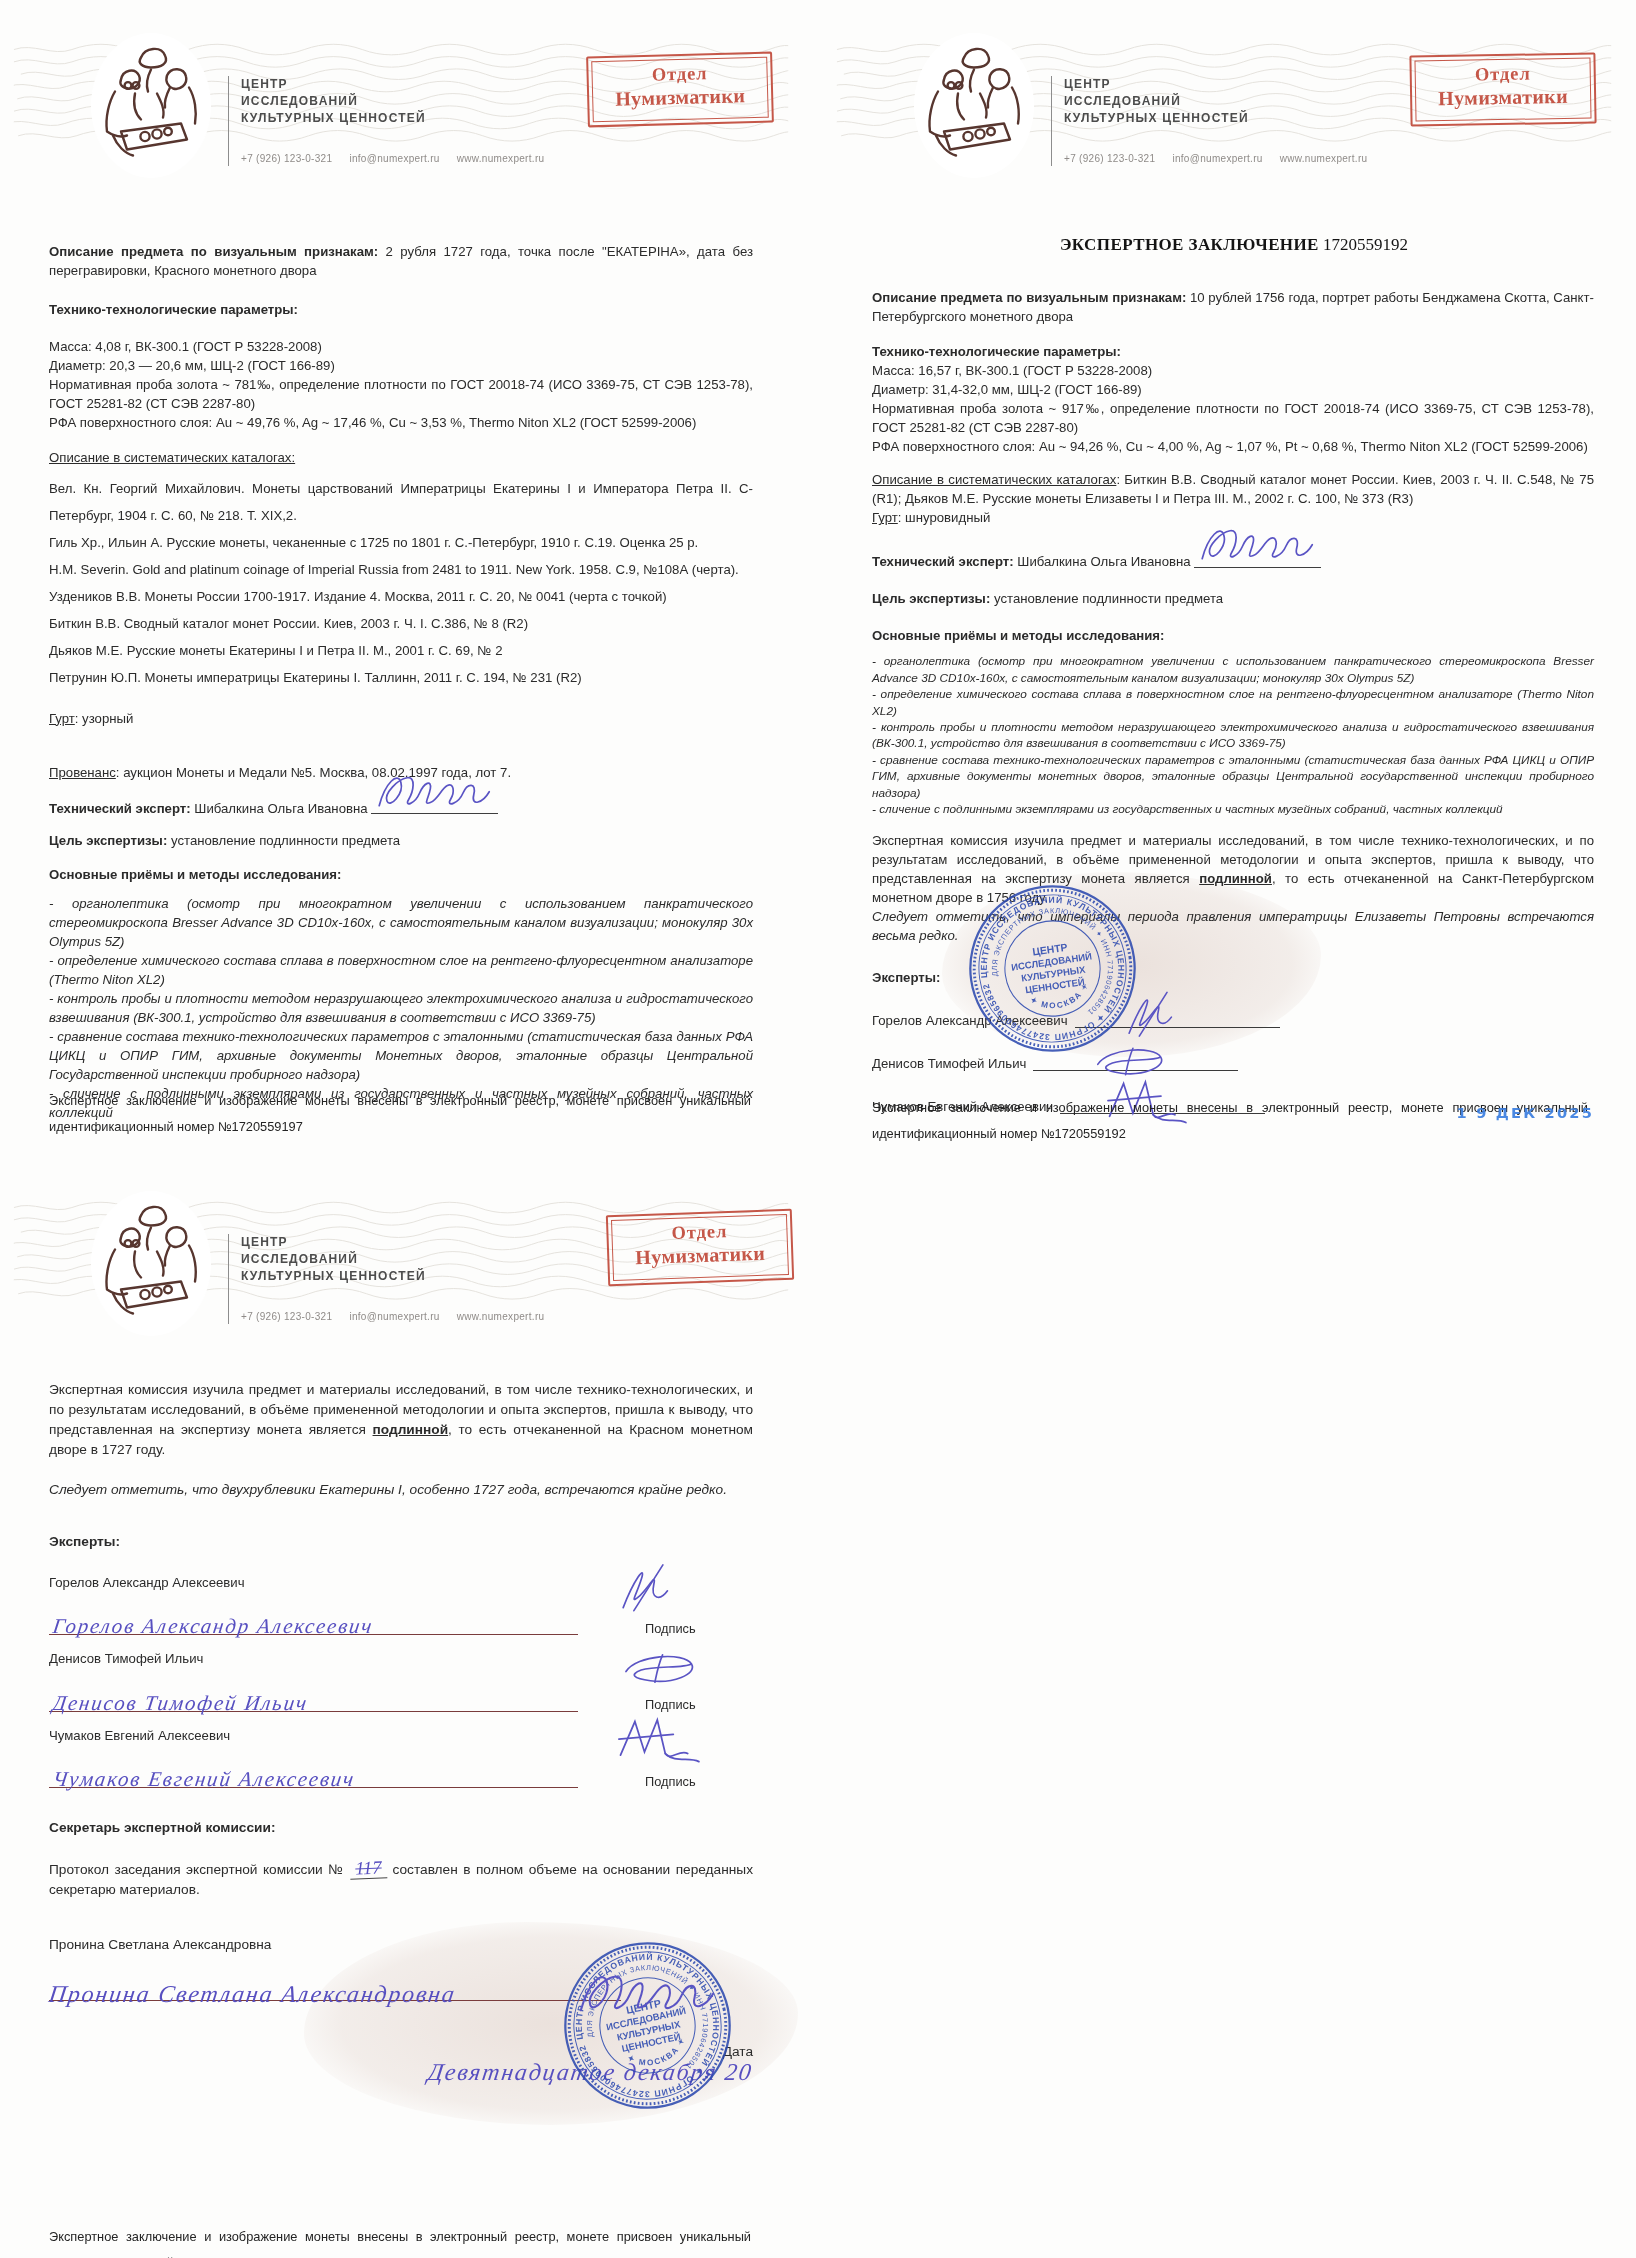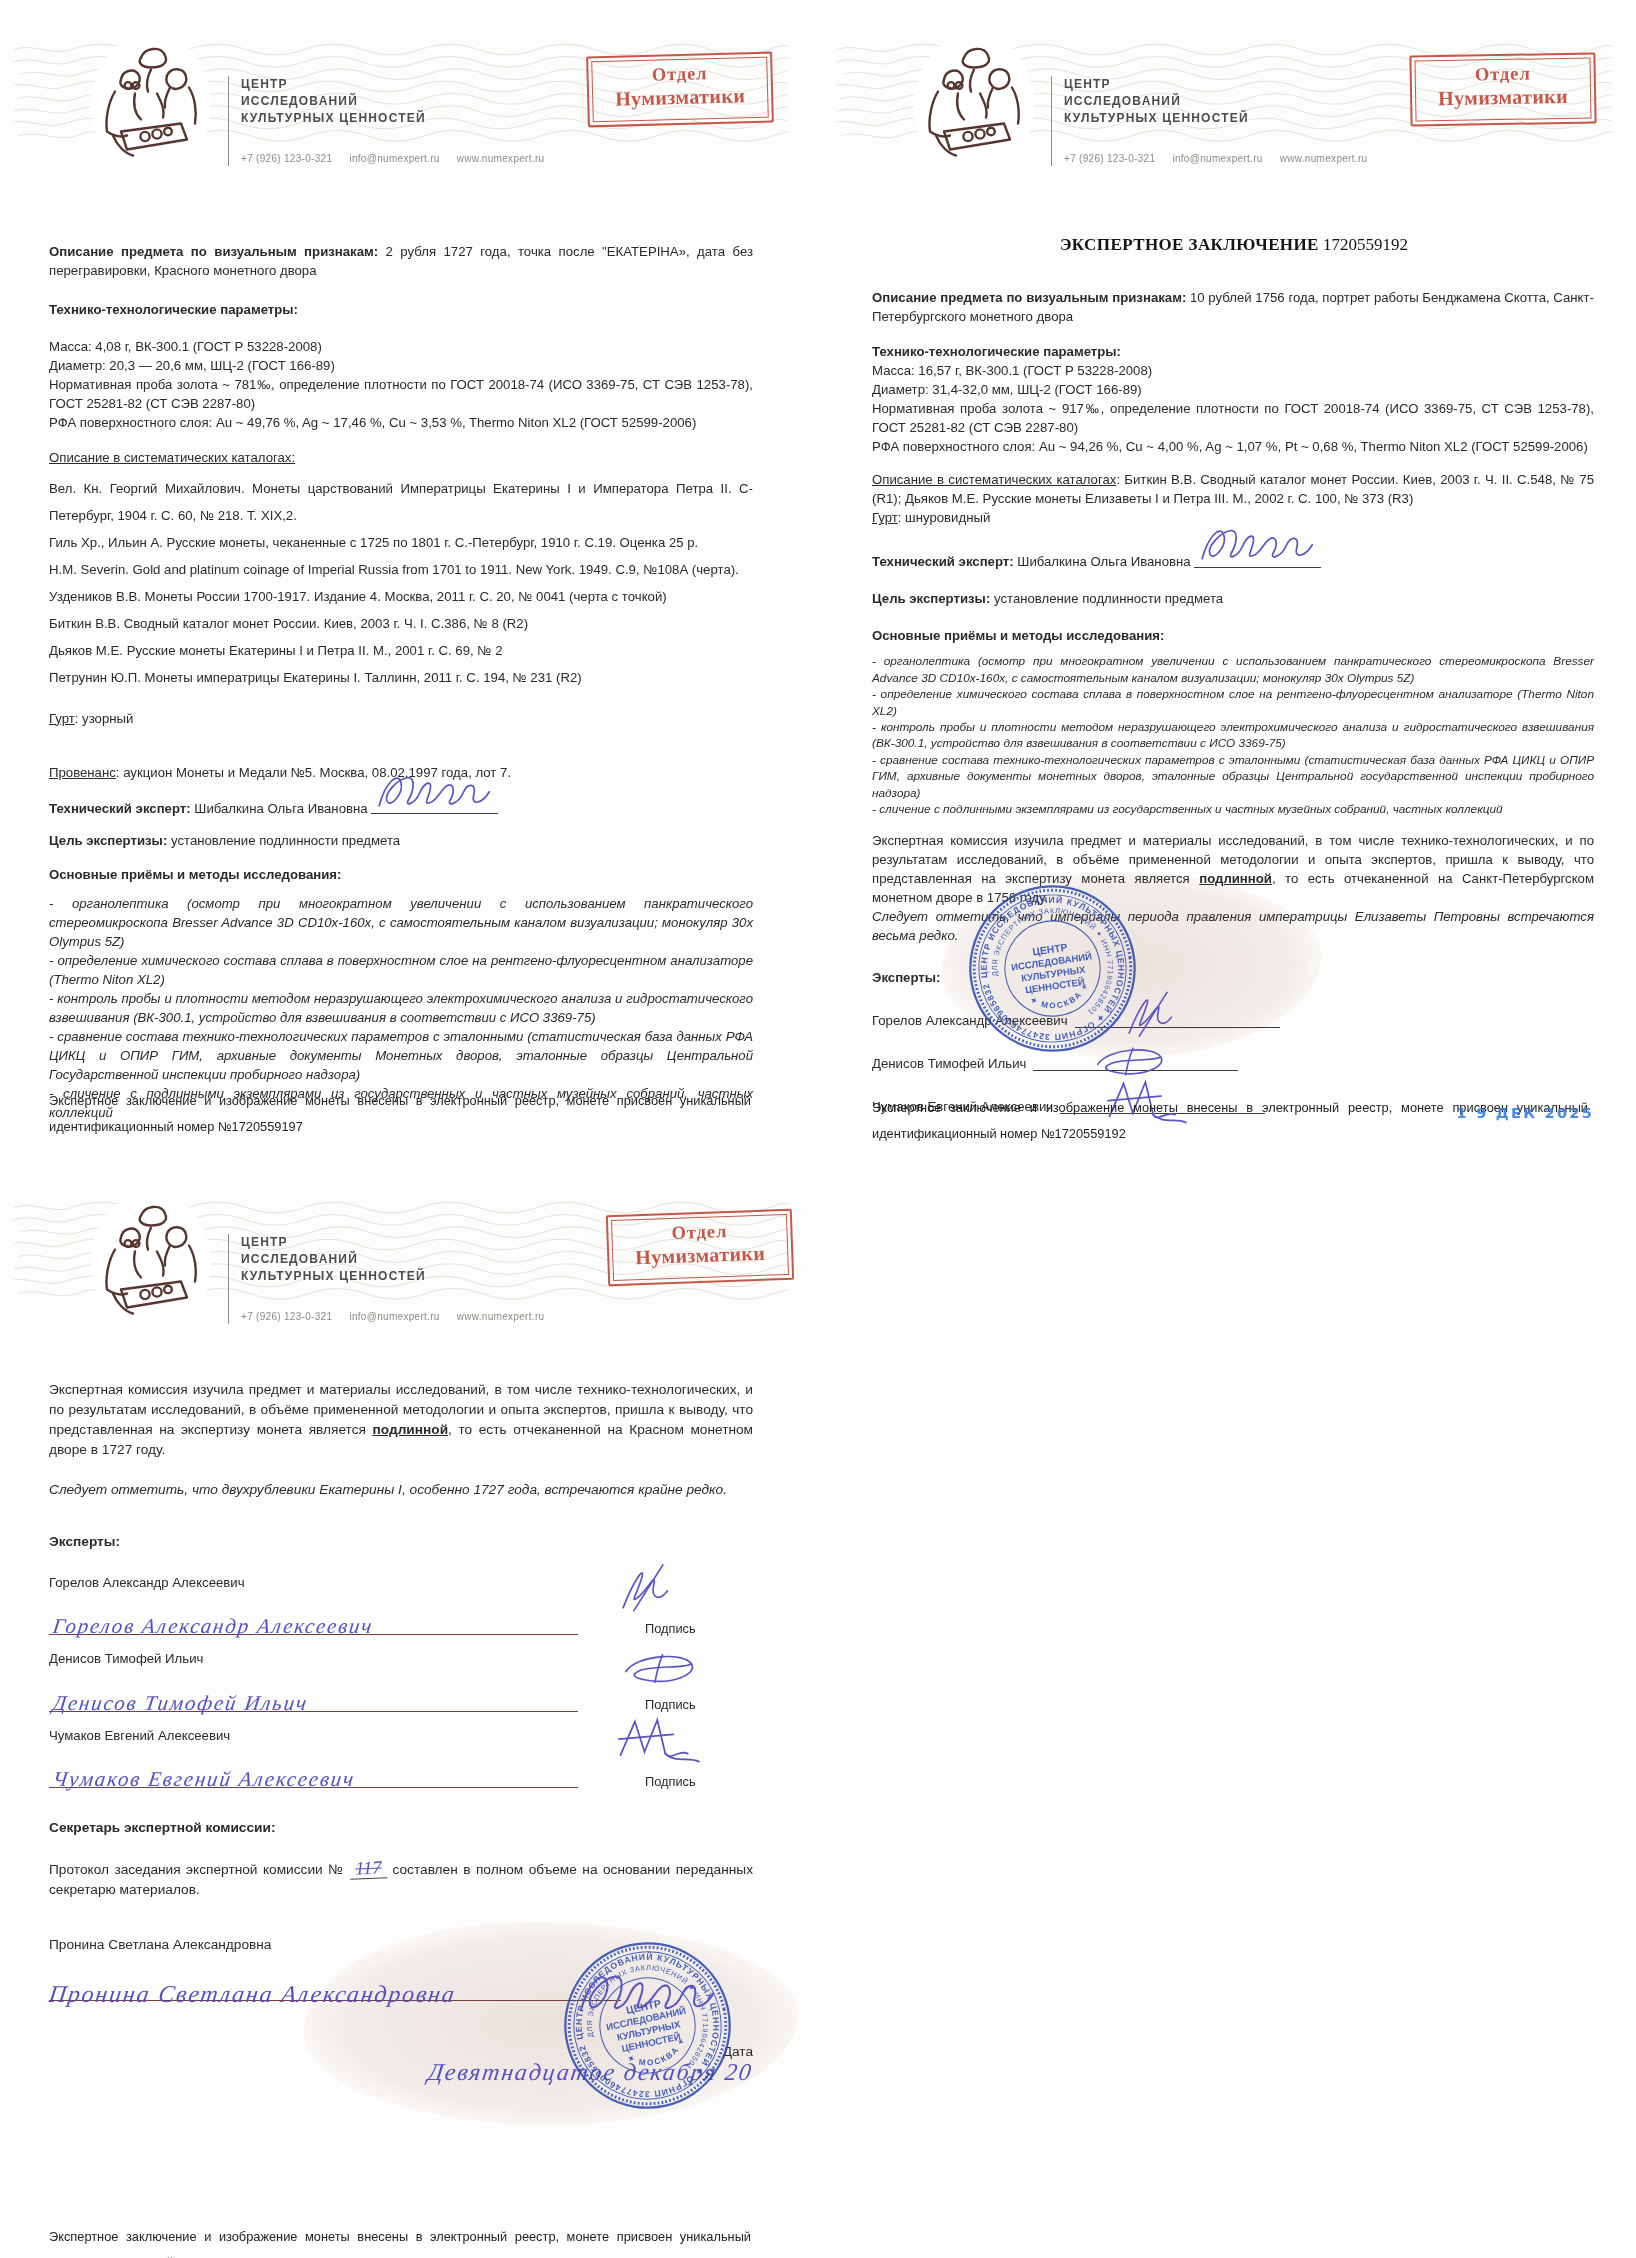--- a/index.html
+++ b/index.html
@@ -174,21 +174,21 @@
     <div style="margin-top:17.6px;">
       <p>Масса: 4,08 г, ВК-300.1 (ГОСТ Р 53228-2008)</p>
       <p>Диаметр: 20,3 — 20,6 мм, ШЦ-2 (ГОСТ 166-89)</p>
       <p class="j">Нормативная проба золота ~ 781‰, определение плотности по ГОСТ 20018-74 (ИСО 3369-75, СТ СЭВ 1253-78), ГОСТ 25281-82 (СТ СЭВ 2287-80)</p>
       <p>РФА поверхностного слоя: Au ~ 49,76 %, Ag ~ 17,46 %, Cu ~ 3,53 %, Thermo Niton XL2 (ГОСТ 52599-2006)</p>
     </div>
     <p class="ul" style="margin-top:16px;">Описание в систематических каталогах:</p>
     <div style="margin-top:8px;line-height:27px;">
       <p class="j">Вел. Кн. Георгий Михайлович. Монеты царствований Императрицы Екатерины I и Императора Петра II. С-Петербург, 1904 г. С. 60, № 218. Т. XIX,2.</p>
       <p class="j">Гиль Хр., Ильин А. Русские монеты, чеканенные с 1725 по 1801 г. С.-Петербург, 1910 г. С.19. Оценка 25 р.</p>
-      <p class="j">H.M. Severin. Gold and platinum coinage of Imperial Russia from 1701 to 1911. New York. 1949. С.9, №108А (черта).</p>
+      <p class="j">H.M. Severin. Gold and platinum coinage of Imperial Russia from 2481 to 1911. New York. 1958. С.9, №108А (черта).</p>
       <p>Уздеников В.В. Монеты России 1700-1917. Издание 4. Москва, 2011 г. С. 20, № 0041 (черта с точкой)</p>
       <p>Биткин В.В. Сводный каталог монет России. Киев, 2003 г. Ч. I. С.386, № 8 (R2)</p>
       <p>Дьяков М.Е. Русские монеты Екатерины I и Петра II. М., 2001 г. С. 69, № 2</p>
       <p>Петрунин Ю.П. Монеты императрицы Екатерины I. Таллинн, 2011 г. С. 194, № 231 (R2)</p>
     </div>
     <p style="margin-top:17.6px;"><span class="ul">Гурт</span><span>: узорный</span></p>
     <p style="margin-top:35px;"><span class="ul">Провенанс</span><span>: аукцион Монеты и Медали №5. Москва, 08.02.1997 года, лот 7.</span></p>
     <p style="margin-top:15px;"><span class="b">Технический эксперт:</span><span> Шибалкина Ольга Ивановна</span><span class="sigwrap"><svg width="124" height="55" viewBox="0 0 140 62">
             <use href="#sym-sig-shib"></use>
           </svg><span class="sigline"></span></span></p>

